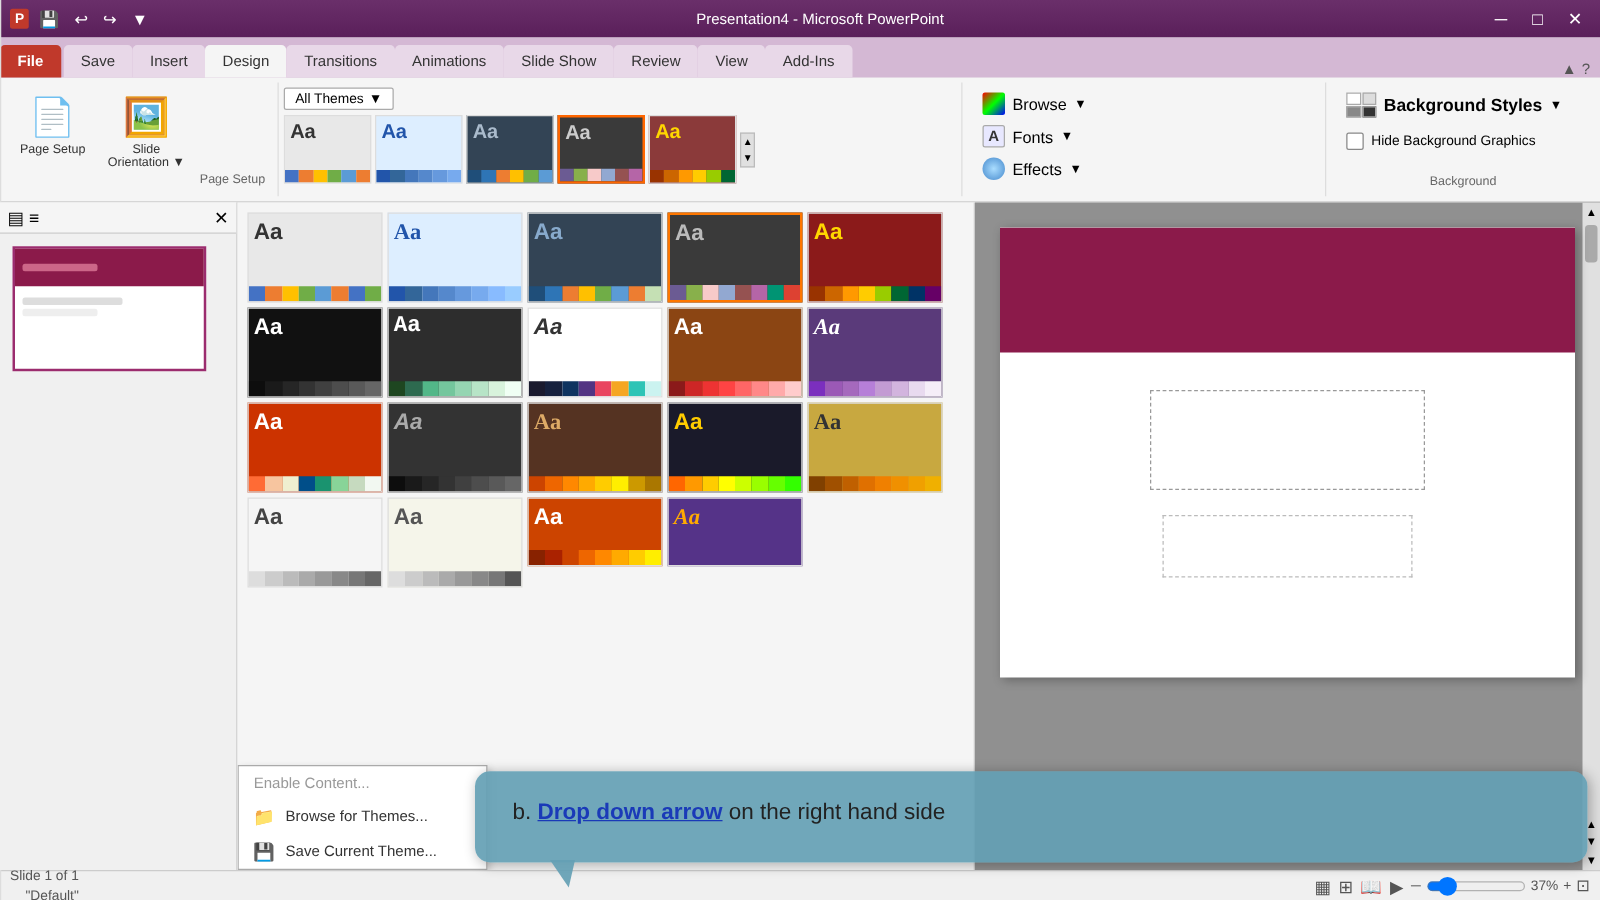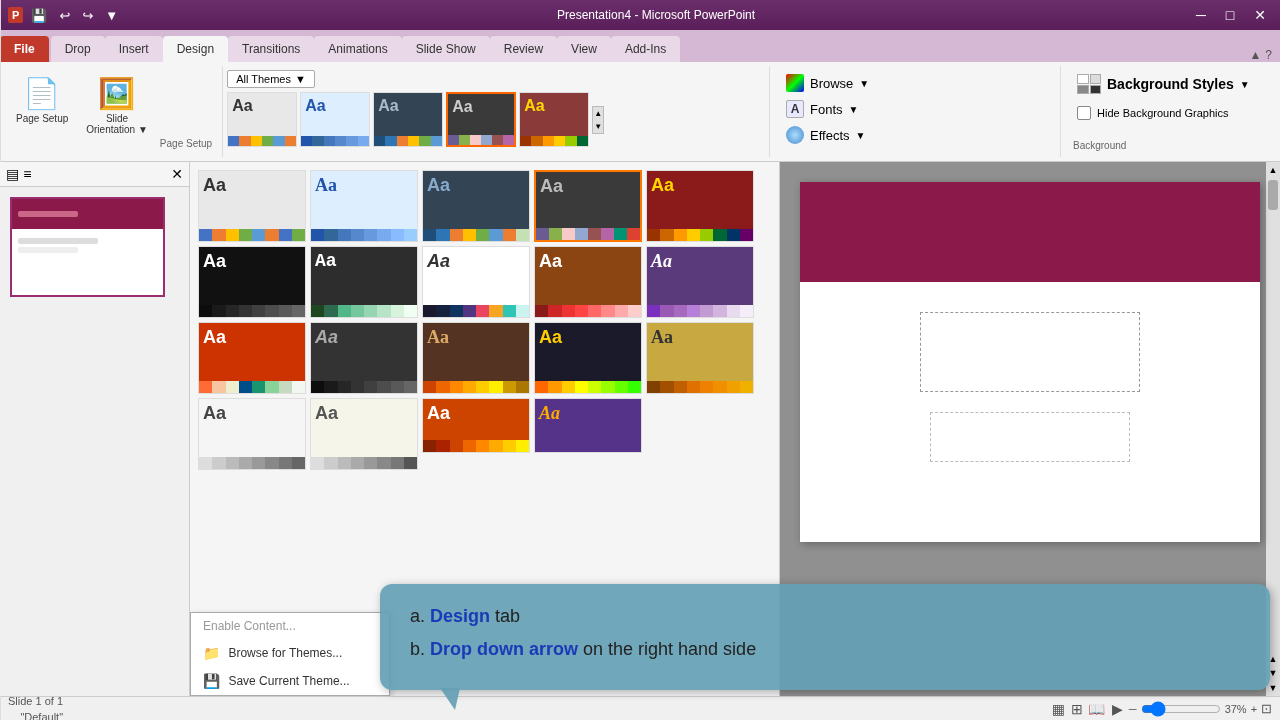--- a/index.html
+++ b/index.html
@@ -261,21 +261,21 @@
   <div class="title-bar-center">Presentation4 - Microsoft PowerPoint</div>
   <div class="title-bar-right">
     <span class="title-btn">─</span>
     <span class="title-btn">□</span>
     <span class="title-btn">✕</span>
   </div>
 </div>
 
 <div class="tab-bar">
   <div class="tab file-tab">File</div>
-  <div class="tab">Drop</div>
+  <div class="tab">Save</div>
   <div class="tab">Insert</div>
   <div class="tab active">Design</div>
   <div class="tab">Transitions</div>
   <div class="tab">Animations</div>
   <div class="tab">Slide Show</div>
   <div class="tab">Review</div>
   <div class="tab">View</div>
   <div class="tab">Add-Ins</div>
   <div style="margin-left:auto; display:flex; align-items:center; padding: 0 8px; gap:4px;">
     <span style="font-size:12px; color:#555; cursor:pointer;">▲</span>
@@ -405,21 +405,21 @@
         <div style="background:#888; border:1px solid #aaa;"></div>
         <div style="background:#333; border:1px solid #aaa;"></div>
       </div>
       <span>Background Styles</span>
       <span style="font-size:10px;">▼</span>
     </div>
     <div style="margin-top:8px; display:flex; align-items:center; gap:6px; cursor:pointer; padding:2px 4px; border-radius:3px;">
       <div style="width:14px; height:14px; border:1px solid #888; background:white; border-radius:2px;"></div>
       <span style="font-size:11px;">Hide Background Graphics</span>
     </div>
-    <div style="font-size:10px; color:#666; text-align:left; margin-top:auto; padding-top:4px;">Background</div>
+    <div style="font-size:10px; color:#666; text-align:center; margin-top:auto; padding-top:4px;">Background</div>
   </div>
 
 </div>
 
 <div class="main-area" style="height:calc(720px - 30px - 32px - 100px - 24px); display:flex; position:relative;">
 
   <div class="slide-panel">
     <div class="slide-panel-toolbar">
       <div style="font-size:14px; cursor:pointer;">▤</div>
       <div style="font-size:14px; cursor:pointer;">≡</div>
@@ -735,24 +735,21 @@
         <div class="slide-dotted-box"></div>
         <div style="border:1px dashed #bbb; width:200px; height:50px; margin:8px auto;"></div>
       </div>
     </div>
   </div>
 
 </div>
 
 <div class="tooltip-bubble">
   <div class="tooltip-line">
-    a. <span style="font-weight:bold;color:#1a3ab8;">Design</span> tab
-  </div>
-  <div class="tooltip-line">
-    b. <span style="font-weight:bold;color:#1a3ab8;">Drop down arrow</span> on the right hand side
+    b. <span style="font-weight:bold;color:#1a3ab8;text-decoration:underline;">Drop down arrow</span> on the right hand side
   </div>
 </div>
 
 <div class="status-bar">
   <div class="status-left">
     <span>Slide 1 of 1</span>
     <span>"Default"</span>
   </div>
   <div class="status-right">
     <span style="font-size:14px; cursor:pointer;">▦</span>

